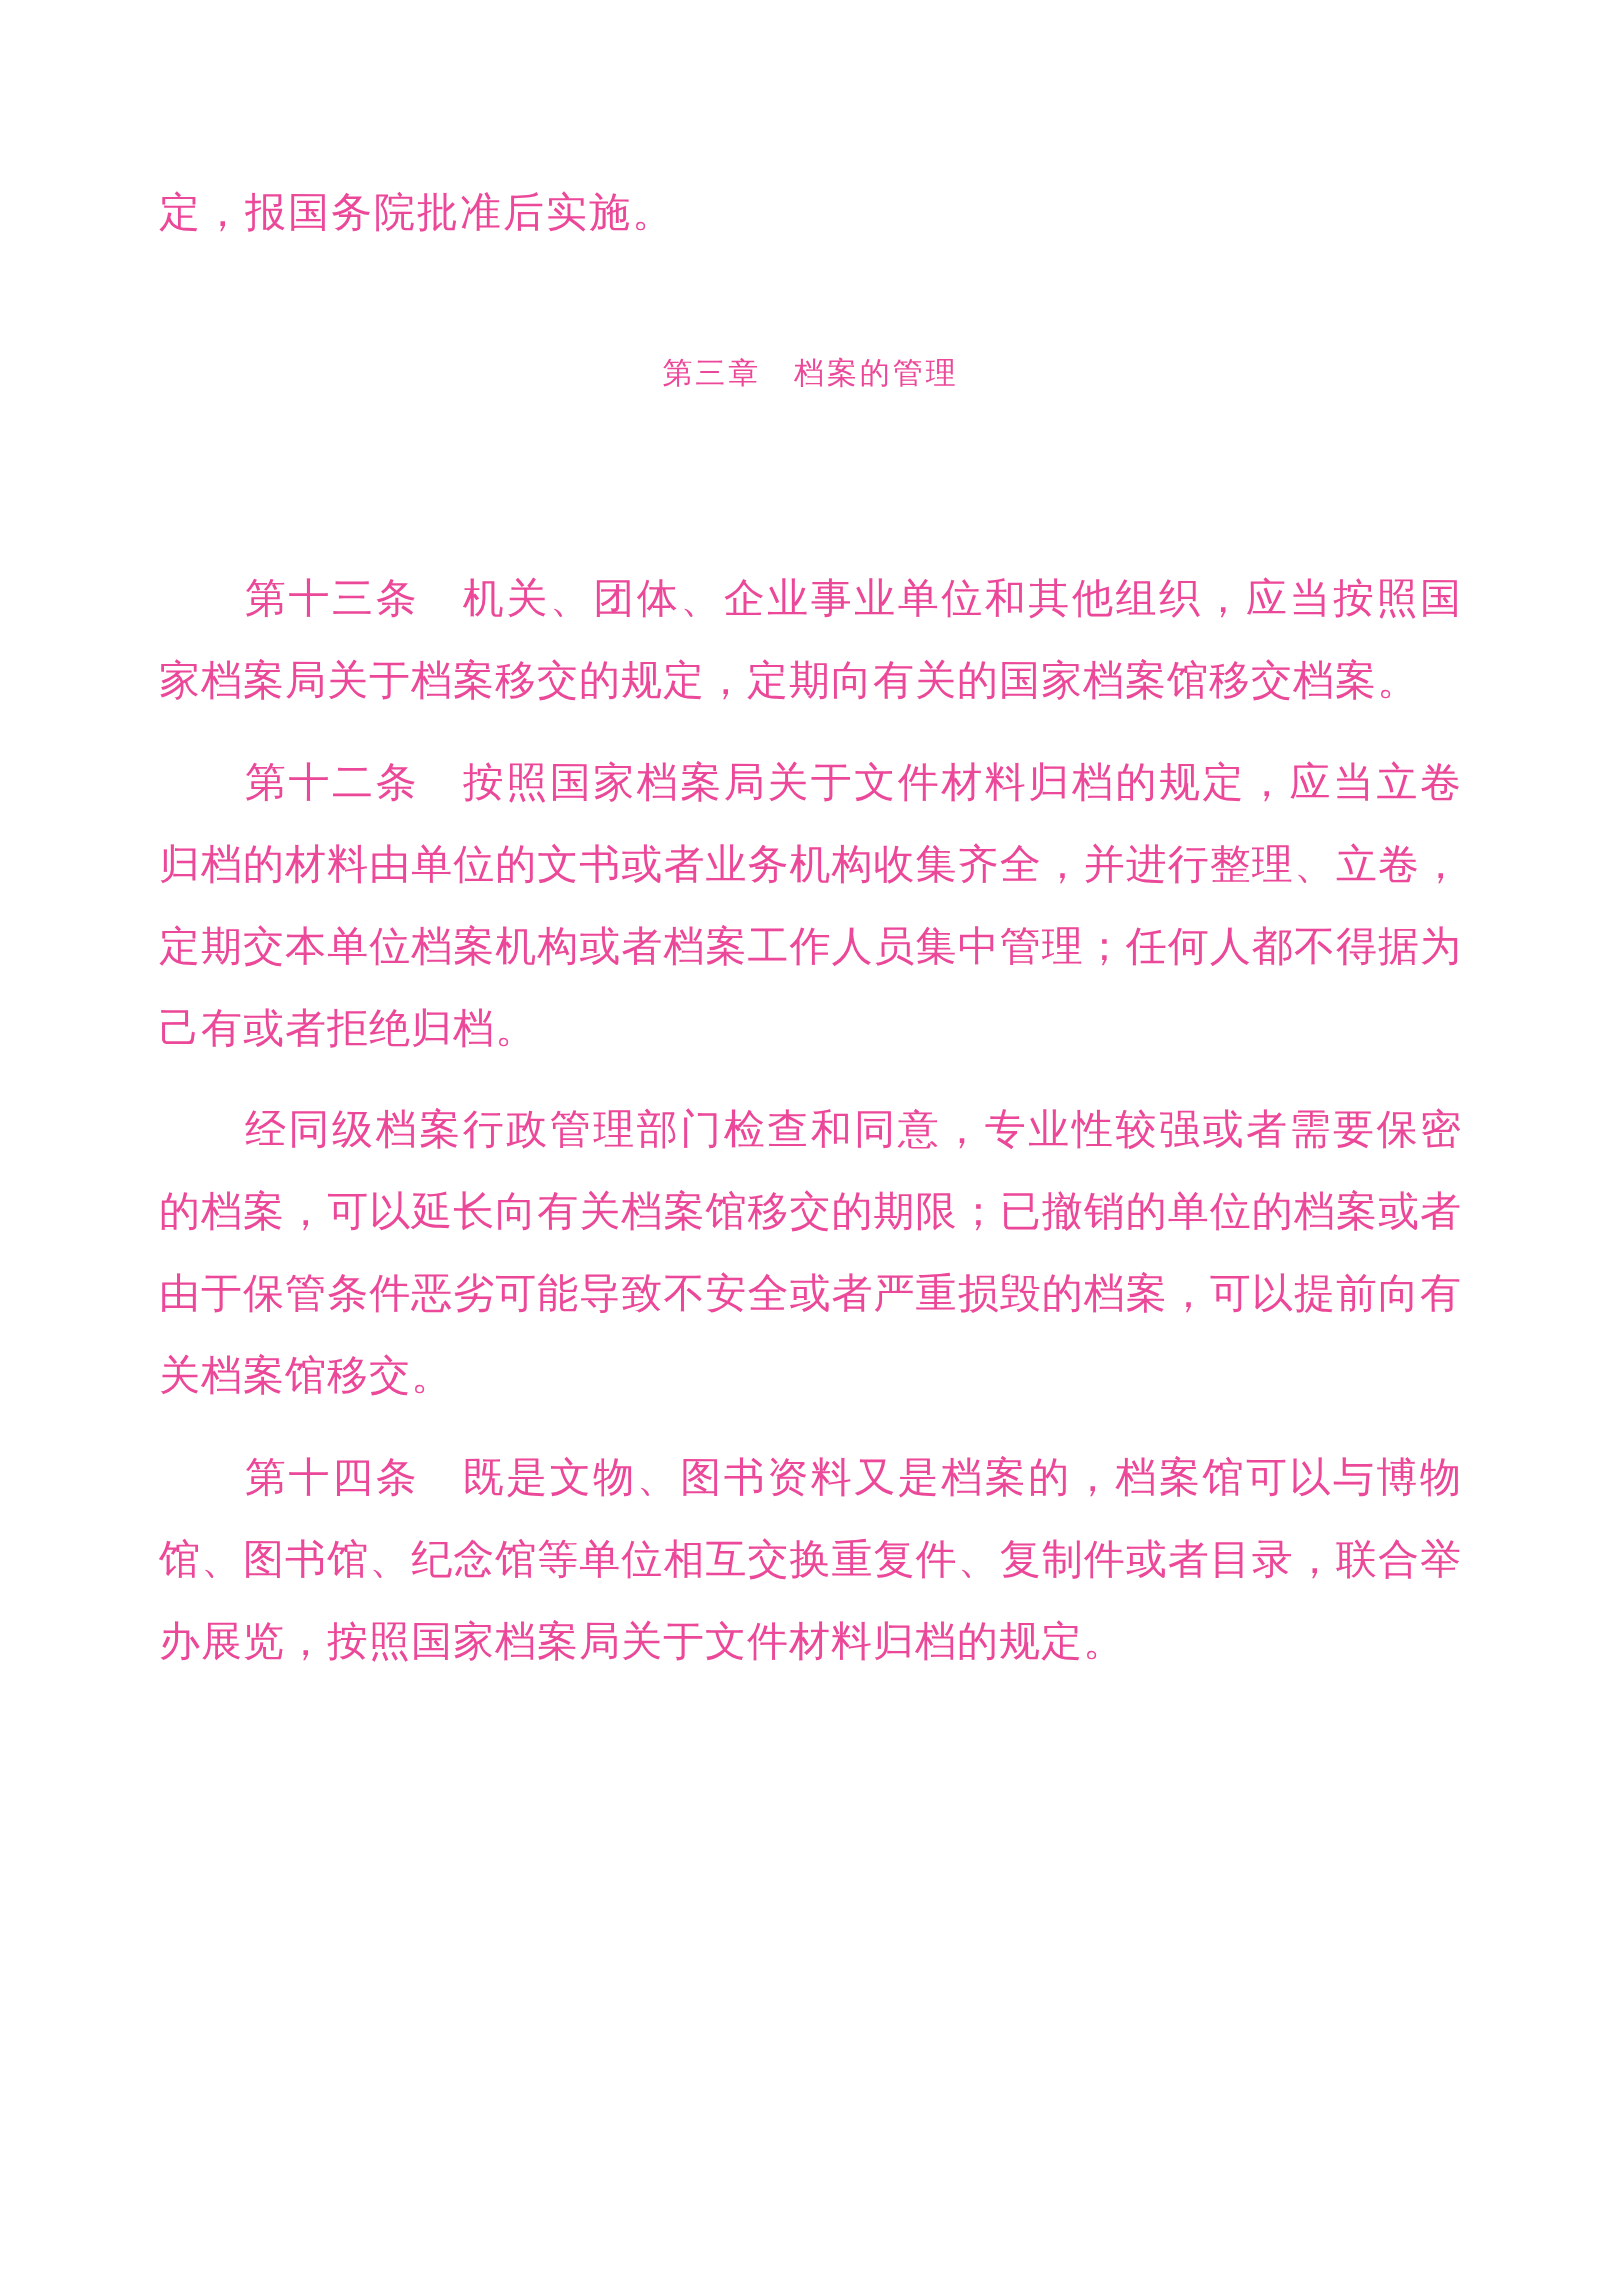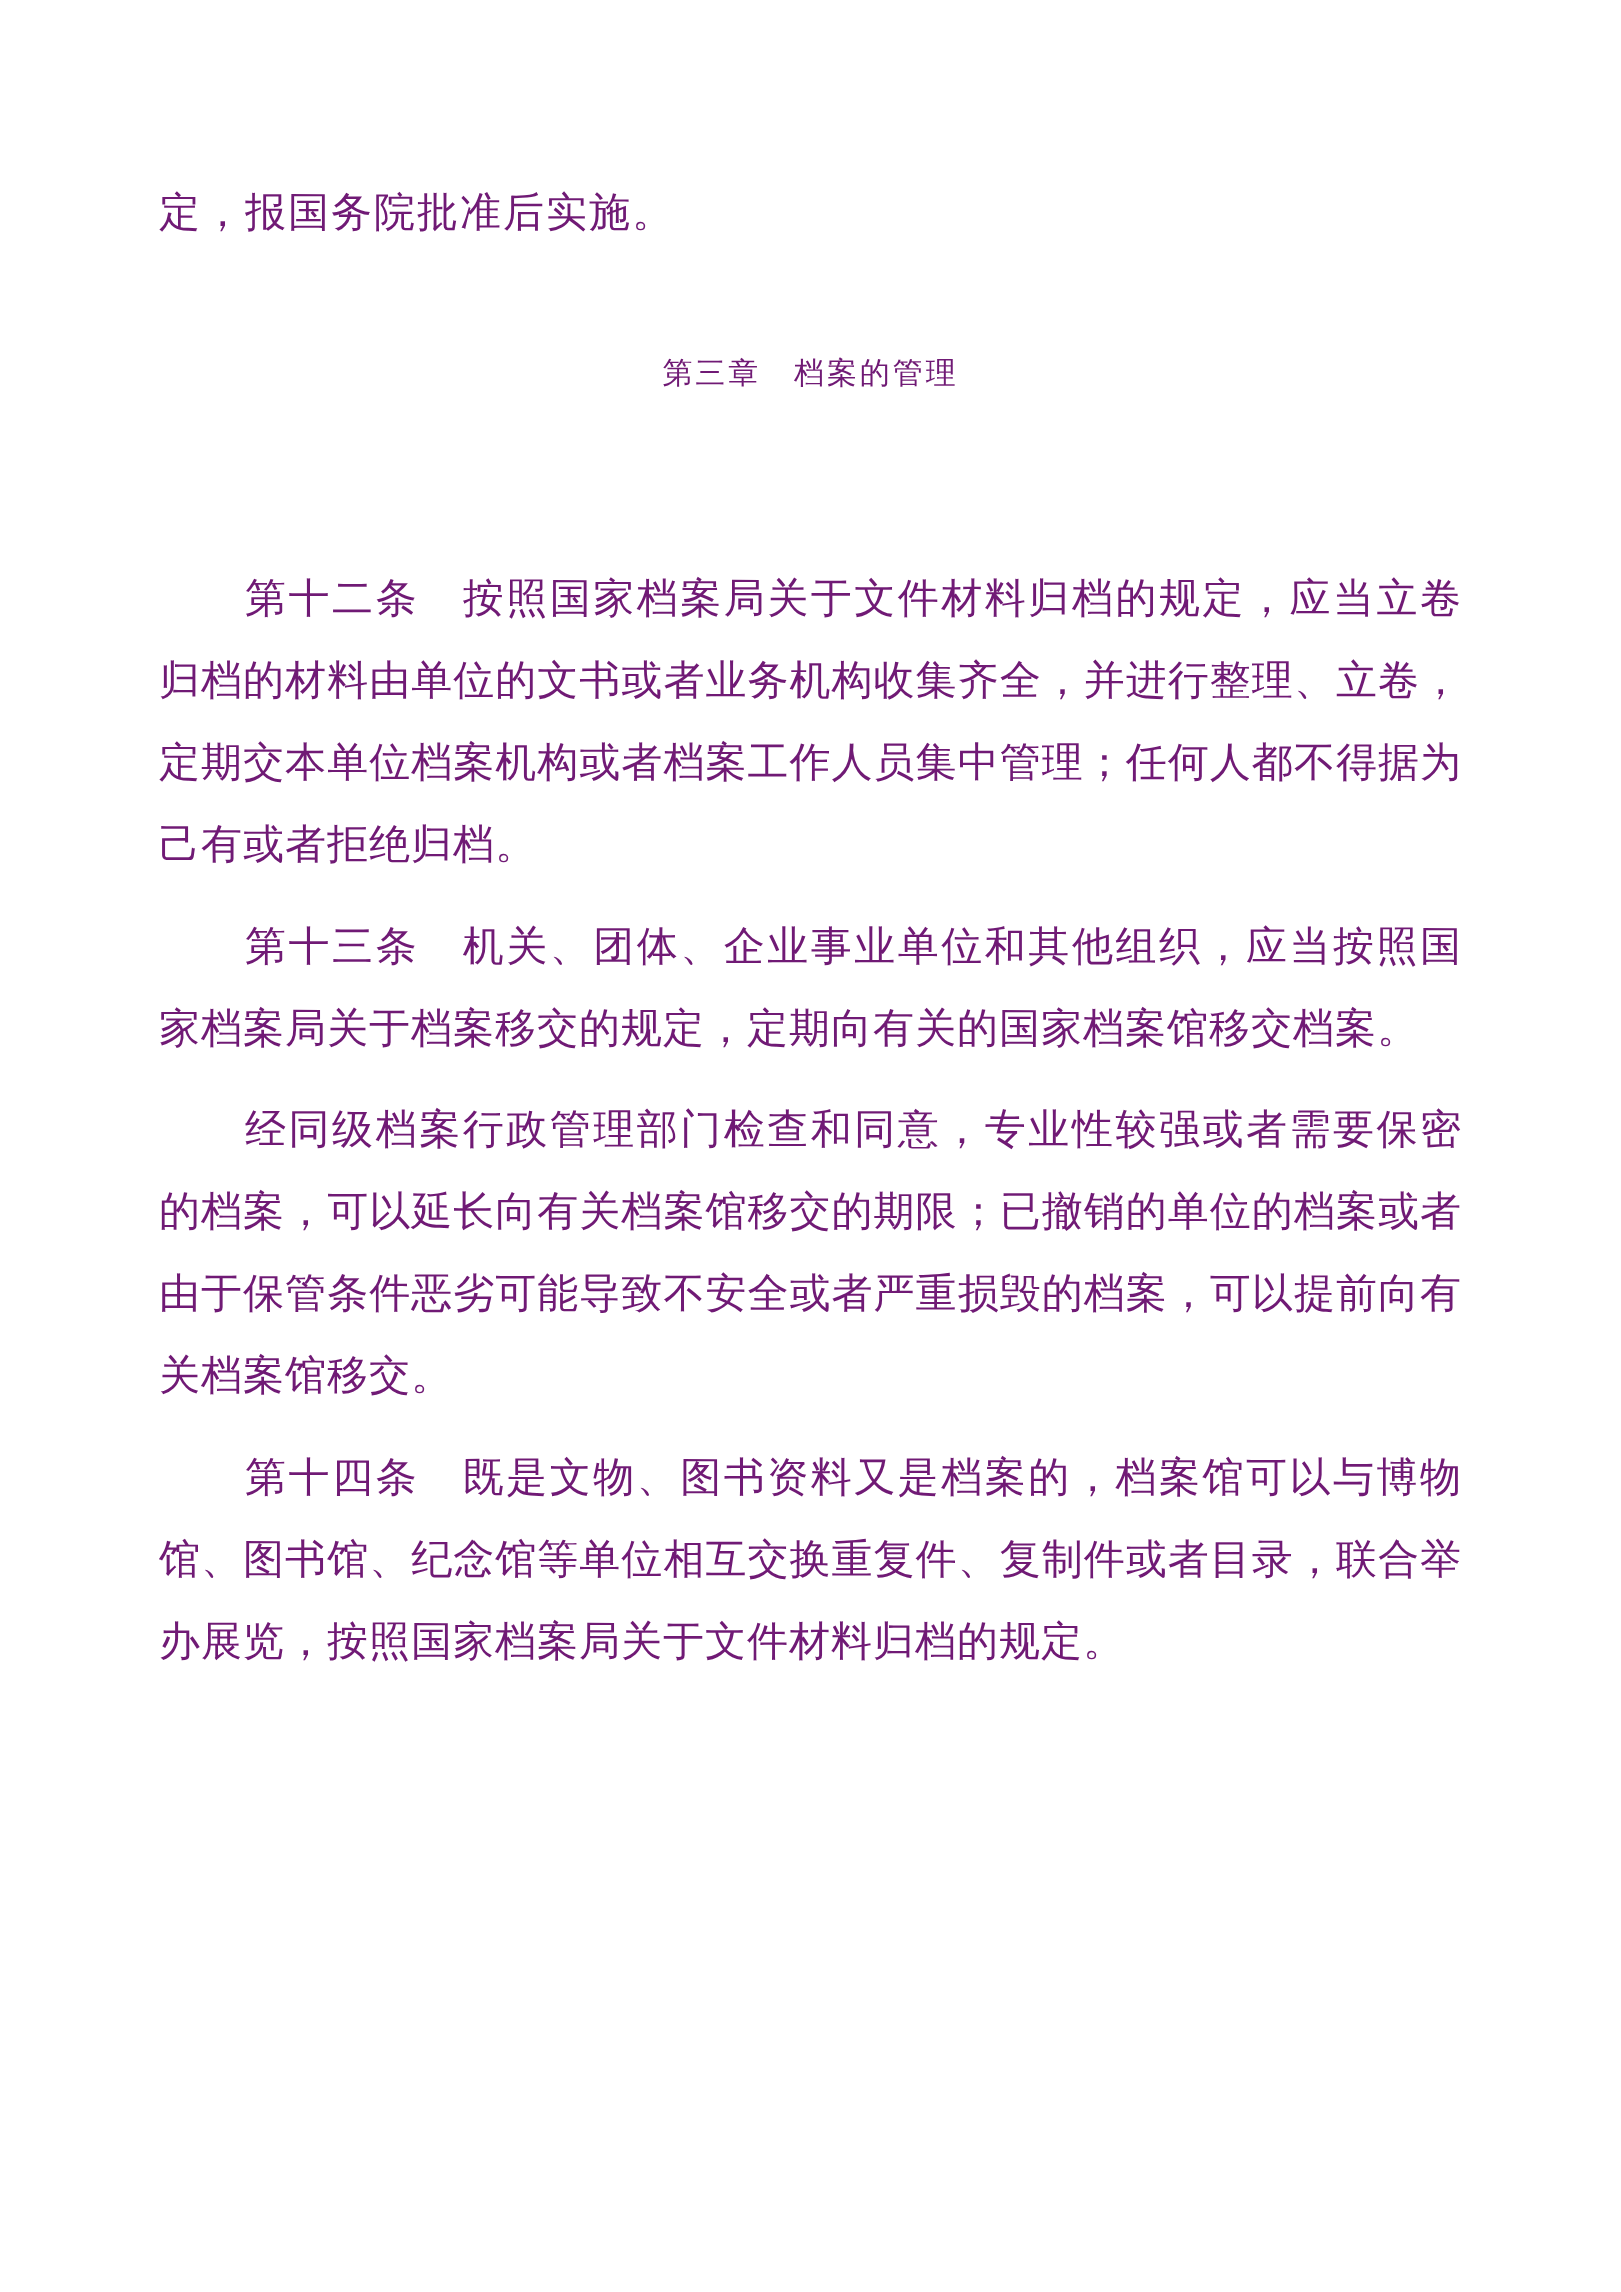--- a/index.html
+++ b/index.html
@@ -9,21 +9,21 @@
   }
   .page {
     position: relative;
     width: 1621px;
     height: 2293px;
     margin: 0 auto;
     background: #ffffff;
     box-sizing: border-box;
     padding: 182px 159px 0 159px;
     font-family: "DejaVu Serif", "Liberation Serif", serif;
-    color: #701a75;
+    color: #ec4899;
     overflow: hidden;
   }
   .cont-line {
     margin: 0;
     font-size: 41px;
     line-height: 61px;
     letter-spacing: 2px;
   }
   .chapter {
     margin: 110px 0 0 0;
@@ -48,19 +48,19 @@
 </style>
 </head>
 <body>
 
 <div class="page">
   <p class="cont-line">定，报国务院批准后实施。</p>
 
   <h2 class="chapter">第三章　档案的管理</h2>
 
   <div class="doc-body">
+    <p class="para">第十三条　机关、团体、企业事业单位和其他组织，应当按照国家档案局关于档案移交的规定，定期向有关的国家档案馆移交档案。</p>
     <p class="para">第十二条　按照国家档案局关于文件材料归档的规定，应当立卷归档的材料由单位的文书或者业务机构收集齐全，并进行整理、立卷，定期交本单位档案机构或者档案工作人员集中管理；任何人都不得据为己有或者拒绝归档。</p>
-    <p class="para">第十三条　机关、团体、企业事业单位和其他组织，应当按照国家档案局关于档案移交的规定，定期向有关的国家档案馆移交档案。</p>
     <p class="para">经同级档案行政管理部门检查和同意，专业性较强或者需要保密的档案，可以延长向有关档案馆移交的期限；已撤销的单位的档案或者由于保管条件恶劣可能导致不安全或者严重损毁的档案，可以提前向有关档案馆移交。</p>
     <p class="para">第十四条　既是文物、图书资料又是档案的，档案馆可以与博物馆、图书馆、纪念馆等单位相互交换重复件、复制件或者目录，联合举办展览，按照国家档案局关于文件材料归档的规定。</p>
   </div>
 </div>
 
 
 </body></html>

